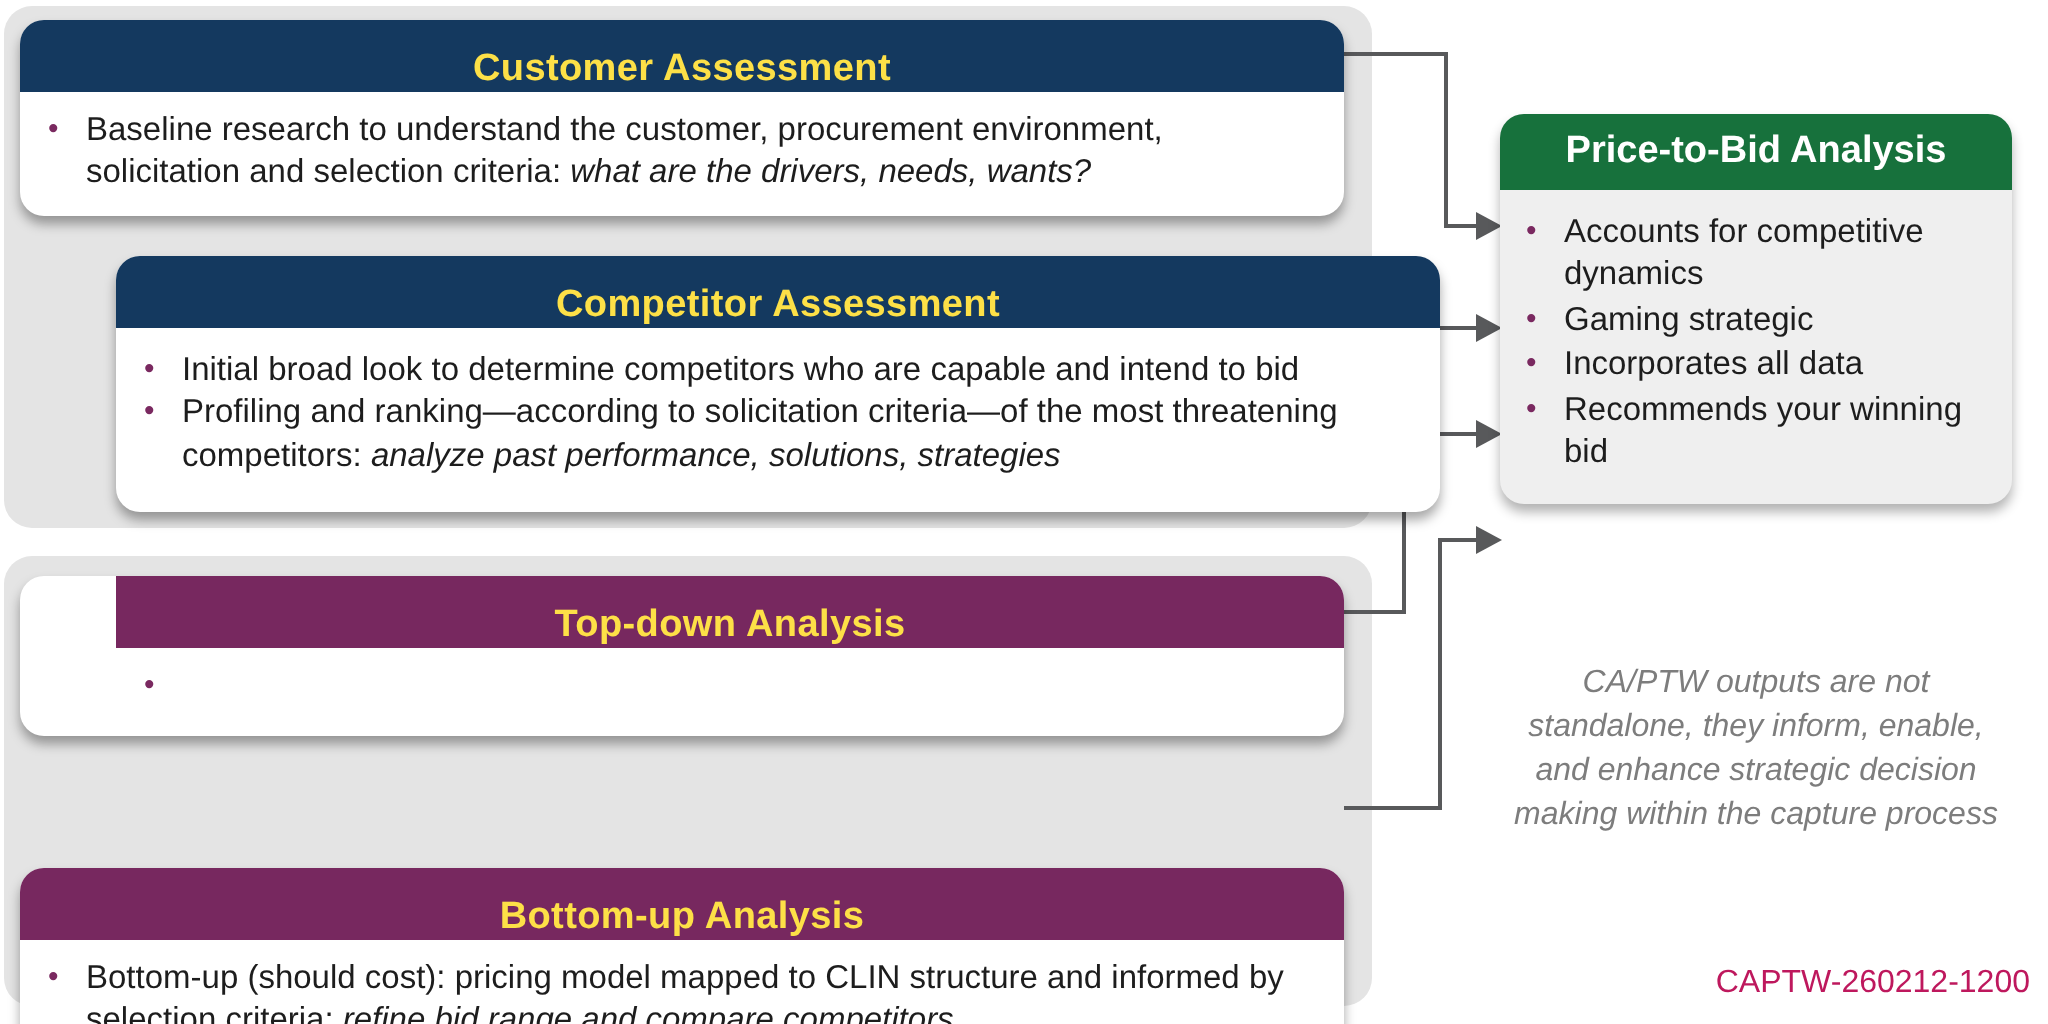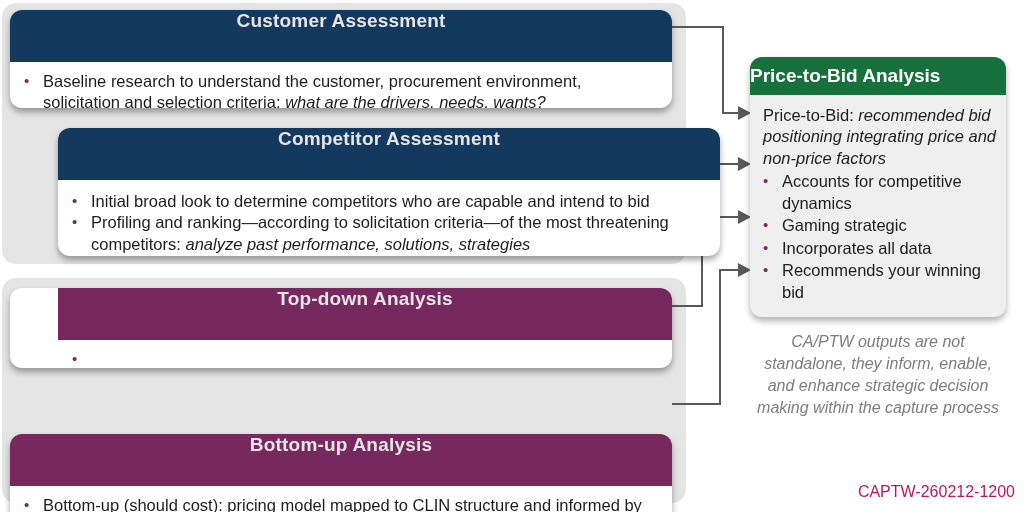--- a/index.html
+++ b/index.html
@@ -18,25 +18,25 @@
   }
   .card {
     position: absolute;
     background: #ffffff;
     border-radius: 12px;
     box-shadow: 0 4px 6px rgba(0,0,0,0.35);
     overflow: hidden;
     z-index: 2;
   }
   .card-header {
-    height: 52px;
+    height: 36px;
     display: flex;
-    align-items: flex-start;
+    align-items: flex-end;
     justify-content: center;
-    color: #e5e5e5;
+    color: #fde047;
     font-weight: bold;
     font-size: 19px;
     letter-spacing: .2px;
   }
   .hdr-navy   { background: #14395f; }
   .hdr-purple { background: #77285f; }
   .card-body {
     padding: 9px 12px 10px 14px;
     font-size: 16.5px;
     line-height: 1.3;
@@ -61,21 +61,21 @@
     border-radius: 12px;
     box-shadow: 0 4px 6px rgba(0,0,0,0.3);
     overflow: hidden;
     z-index: 2;
   }
   .ptb-header {
     background: #17713c;
     height: 38px;
     display: flex;
     align-items: center;
-    justify-content: flex-start;
+    justify-content: center;
     color: #ffffff;
     font-weight: bold;
     font-size: 19px;
   }
   .ptb-body {
     padding: 10px 10px 14px 13px;
     font-size: 16.5px;
     line-height: 1.3;
     color: #1d1d1d;
   }
@@ -176,21 +176,20 @@
       <span><span>Bottom-up (should cost): pricing model mapped to CLIN structure and informed by selection criteria: </span><span class="emph">refine bid range and compare competitors</span></span>
     </div>
   </div>
 </div>
 
 <div class="ptb-card">
   <div class="ptb-header">
     <span>Price-to-Bid Analysis</span>
   </div>
   <div class="ptb-body">
-    <div class="ptb-intro"><span>Price-to-Bid: </span><span class="emph">recommended bid positioning integrating price and non-price factors</span></div>
     <div class="bullet-row">
       <span class="bullet-dot">•</span>
       <span>Accounts for competitive dynamics</span>
     </div>
     <div class="bullet-row">
       <span class="bullet-dot">•</span>
       <span>Gaming strategic</span>
     </div>
     <div class="bullet-row">
       <span class="bullet-dot">•</span>

